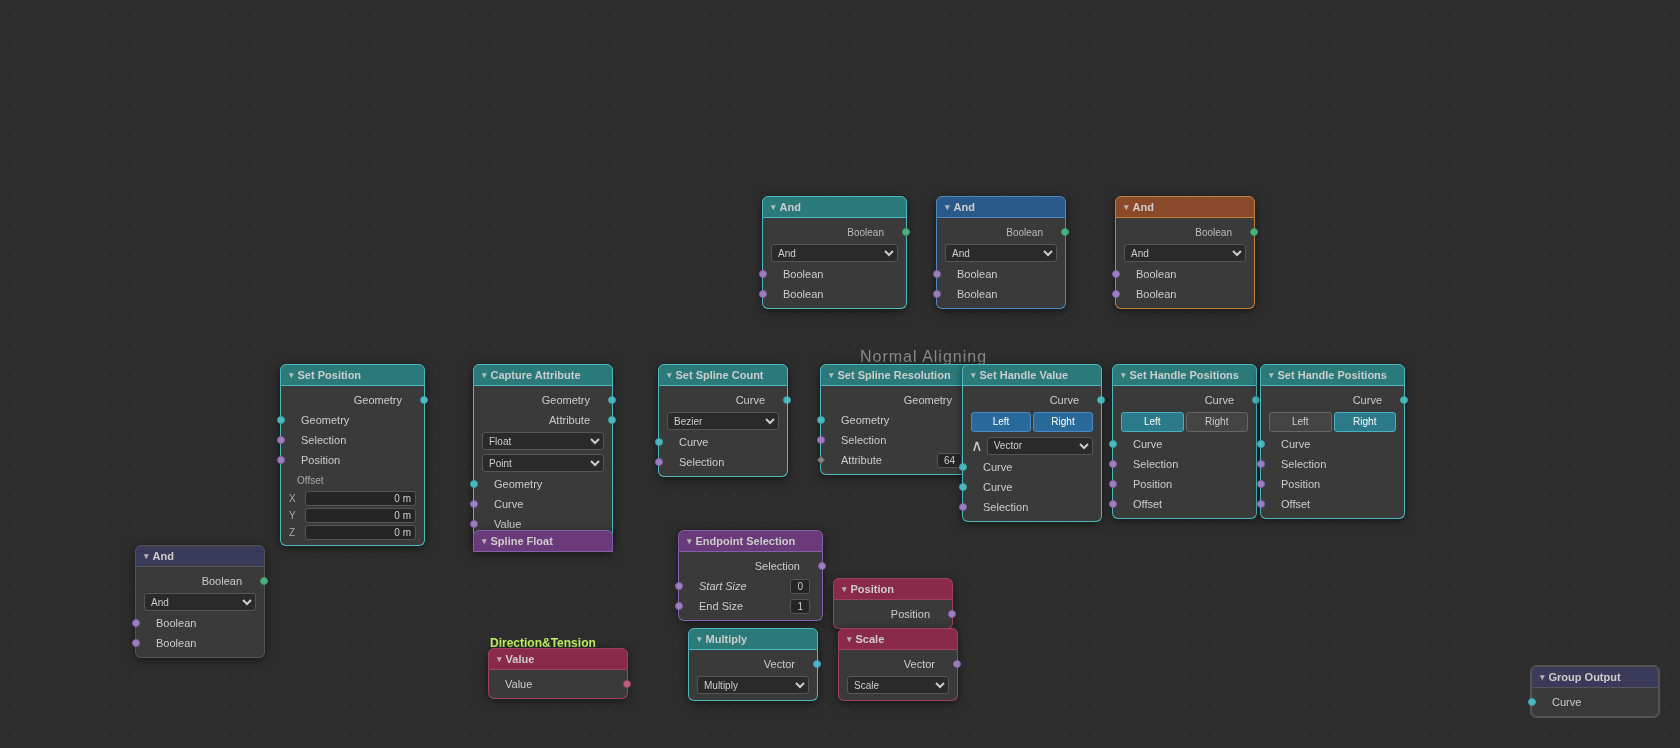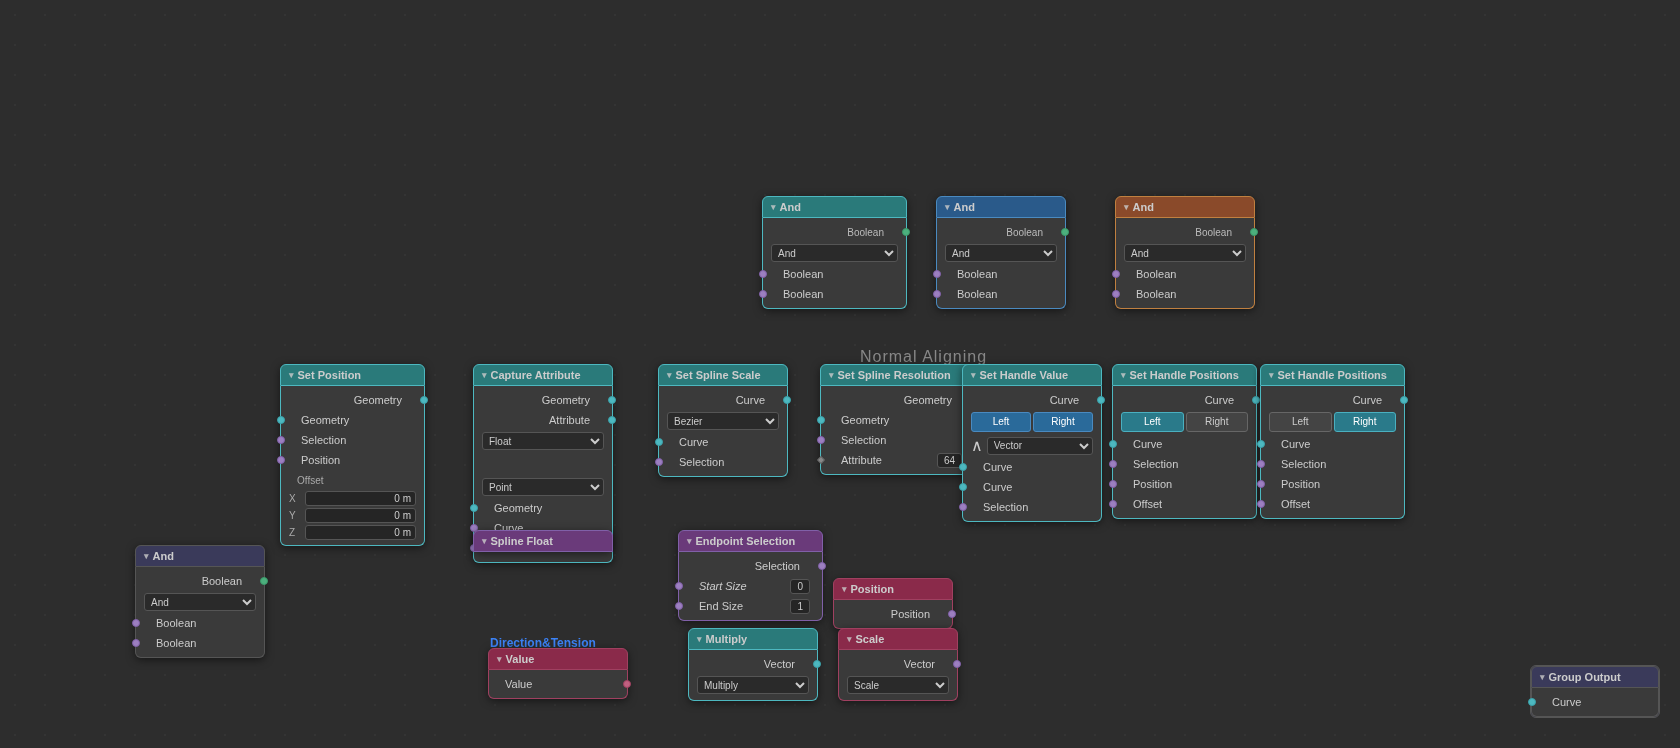--- a/index.html
+++ b/index.html
@@ -381,21 +381,21 @@
       <div class="node-row">
         <span style="width:100%;text-align:right;padding-right:14px;">Attribute</span>
         <div class="socket socket-right socket-teal"></div>
       </div>
       <div class="node-row" style="padding:2px 8px;align-items:center;">
         <select style="width:100%;">
           <option>Float</option>
         </select>
       </div>
       <div class="node-row" style="padding:2px 8px;">
-        <select style="width:100%;margin-top:24px;">
+        <select style="width:100%;">
           <option>Point</option>
         </select>
       </div>
       <div class="node-row">
         <div class="socket socket-left socket-teal"></div>
         <span style="padding-left:12px;">Geometry</span>
       </div>
       <div class="node-row">
         <div class="socket socket-left socket-purple"></div>
         <span style="padding-left:12px;">Curve</span>
@@ -403,21 +403,21 @@
       <div class="node-row">
         <div class="socket socket-left socket-purple"></div>
         <span style="padding-left:12px;">Value</span>
       </div>
     </div>
   </div>
 
   <div class="node" style="left:658px; top:364px; min-width:130px;">
     <div class="node-header header-teal" style="border:1px solid #4db8c0;">
       <span class="chevron">▾</span>
-      <span>Set Spline Scale</span>
+      <span>Set Spline Count</span>
     </div>
     <div class="node-body" style="border:1px solid #4db8c0; border-top:none; position:relative;">
       <div class="node-row">
         <span style="width:100%;text-align:right;padding-right:14px;">Curve</span>
         <div class="socket socket-right socket-teal"></div>
       </div>
       <div class="node-row" style="padding:2px 8px;">
         <select style="width:100%;">
           <option>Bezier</option>
         </select>
@@ -658,21 +658,21 @@
         <div class="socket socket-right socket-teal"></div>
       </div>
       <div class="node-row" style="padding:2px 8px;">
         <select style="width:100%;">
           <option>Multiply</option>
         </select>
       </div>
     </div>
   </div>
 
-  <div style="position:absolute; left:490px; top:636px; color:#3b82f6; font-size:12px; font-weight:bold;">Direction&amp;Tension</div>
+  <div style="position:absolute; left:490px; top:636px; color:#bef264; font-size:12px; font-weight:bold;">Direction&amp;Tension</div>
 
   <div class="node" style="left:488px; top:648px; min-width:140px;">
     <div class="node-header header-pink" style="border:1px solid #a04060;">
       <span class="chevron">▾</span>
       <span>Value</span>
     </div>
     <div class="node-body" style="border:1px solid #a04060; border-top:none; position:relative;">
       <div class="node-row">
         <span style="padding-left:8px;">Value</span>
         <div class="socket socket-right socket-pink"></div>

